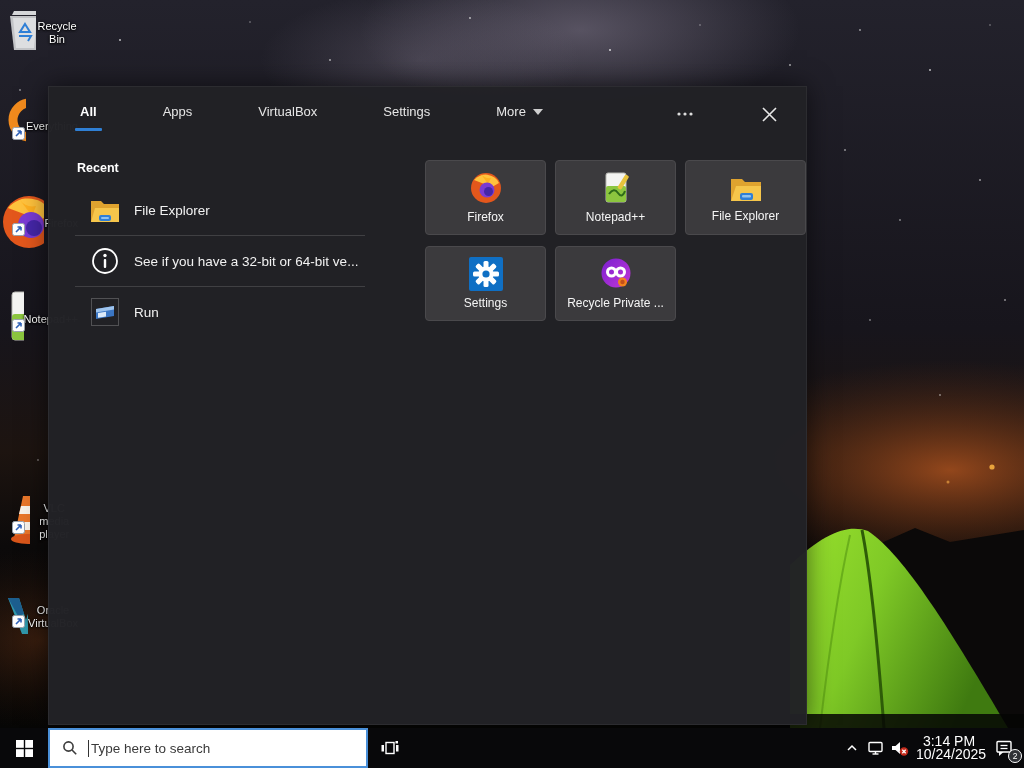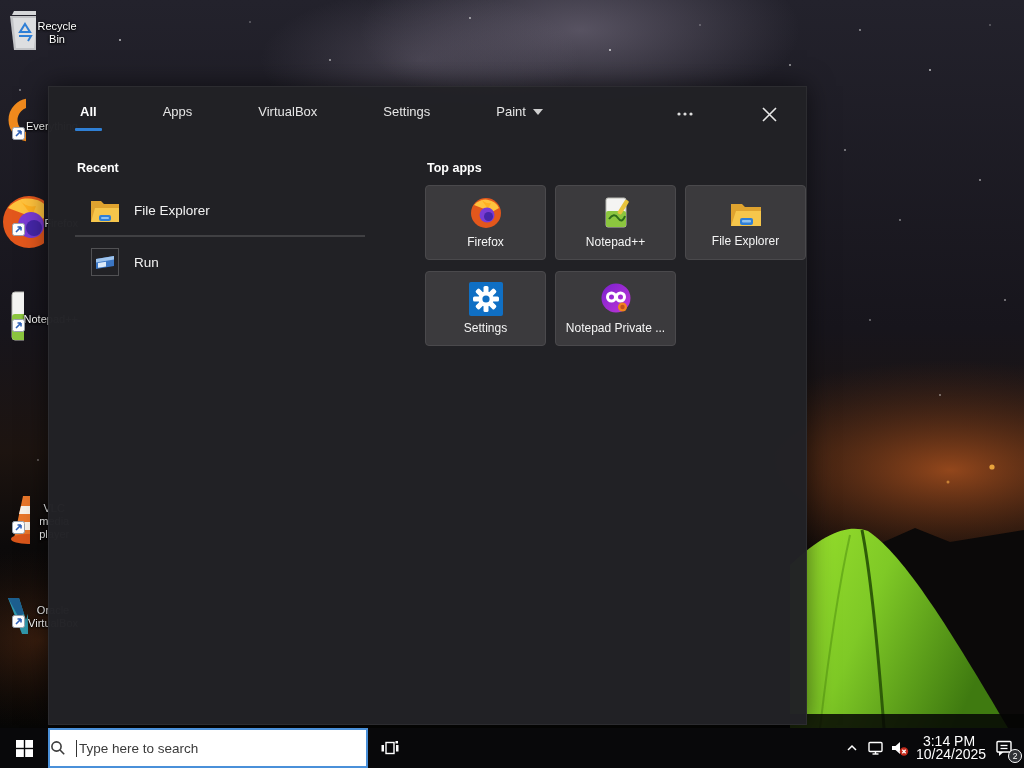--- a/index.html
+++ b/index.html
@@ -55,21 +55,21 @@
     cursor:pointer; }
   .tile .tlabel { margin-top:5px; font-size:12px; color:#f5f5f5; max-width:112px;
     white-space:nowrap; overflow:hidden; }
 
   
   .taskbar { position:absolute; left:0; top:728px; width:1024px; height:40px;
     background:#08080a; z-index:10; display:flex; align-items:center; }
   .start-btn { width:48px; height:40px; display:flex; align-items:center;
     justify-content:center; cursor:pointer; }
   .tb-search { width:320px; height:40px; background:#fff; border:2px solid #4a90d9;
-    display:flex; align-items:center; cursor:text; }
+    display:flex; align-items:center; padding-left:12px; cursor:text; }
   .tb-search .cursor { width:1px; height:17px; background:#333; margin:0 2px 0 10px; }
   .tb-search .ph { font-size:13.5px; color:#3a3a3a; }
   .taskview-btn { width:44px; height:40px; display:flex; align-items:center;
     justify-content:center; cursor:pointer; }
   .tb-right { margin-left:auto; display:flex; align-items:center; height:40px; }
   .tray-btn { width:24px; height:40px; display:flex; align-items:center;
     justify-content:center; cursor:pointer; position:relative; }
   .clock { width:66px; text-align:center; color:#fff; font-size:14px; line-height:13px;
     cursor:pointer; margin:0 4px; }
   .ac-btn { width:38px; }
@@ -220,21 +220,21 @@
     </div>
   </div>
 
   <div class="search-panel">
 
     <div class="tabbar">
       <div class="tab active">All</div>
       <div class="tab">Apps</div>
       <div class="tab">VirtualBox</div>
       <div class="tab">Settings</div>
-      <div class="tab"><span>Paint</span><span class="caret"></span></div>
+      <div class="tab"><span>More</span><span class="caret"></span></div>
       <div class="tab-spacer"></div>
       <div class="winbtn">
         <svg width="18" height="6">
           <circle cx="3" cy="3" r="1.6" fill="#ddd"></circle>
             <circle cx="9" cy="3" r="1.6" fill="#ddd"></circle>
           <circle cx="15" cy="3" r="1.6" fill="#ddd"></circle>
         </svg>
       </div>
       <div class="winbtn">
         <svg width="15" height="15">
@@ -254,38 +254,47 @@
               <path d="M2,6 h10 l3,3 h15 v18 h-28 z" fill="#dfa32f"></path>
               <polygon points="2,27 6,13 30,13 30,27" fill="#f6c64b"></polygon>
               <rect x="10" y="20" width="12" height="6" rx="2" fill="#2f7fd6"></rect>
               <rect x="12" y="22" width="8" height="2" rx="1" fill="#8fc2ef"></rect>
             </svg>
           </span>
           <span class="rlabel">File Explorer</span>
         </div>
         <div class="recent-sep" style="border-top:1px solid rgba(255,255,255,0.14);"></div>
 
+        <div class="recent-item">
+          <span class="ricon">
+            <svg width="30" height="30">
+              <circle cx="15" cy="15" r="12" fill="none" stroke="#fff" stroke-width="1.8"></circle>
+              <circle cx="15" cy="9.5" r="1.7" fill="#fff"></circle>
+              <rect x="13.8" y="13" width="2.4" height="9" rx="1" fill="#fff"></rect>
+            </svg>
+          </span>
+          <span class="rlabel">See if you have a 32-bit or 64-bit ve...</span>
+        </div>
         <div class="recent-sep" style="border-top:1px solid rgba(255,255,255,0.14);"></div>
 
         <div class="recent-item">
           <span class="ricon">
             <span class="run-plate">
               <svg width="22" height="18">
                 <polygon points="2,6 20,3 20,13 2,16" fill="#3b76c4"></polygon>
                 <polygon points="2,6 20,3 20,6.5 2,9.5" fill="#9ec4ee"></polygon>
                 <polygon points="4,10 12,8.8 12,13.5 4,14.7" fill="#dce9f8"></polygon>
               </svg>
             </span>
           </span>
           <span class="rlabel">Run</span>
         </div>
       </div>
 
       <div class="col-right">
-        <div class="sec-header">Top apps</div>
 
         <div class="tiles">
 
           <div class="tile">
             <svg width="34" height="34">
               <circle cx="17" cy="17" r="15" fill="#e3571c"></circle>
               <path d="M5,9 A15,15 0 0 1 30,12 L23,16 Z" fill="#ffc23d"></path>
               <path d="M12,3 q4,5 10,4 l-3,6 z" fill="#ffb020"></path>
               <circle cx="18" cy="19" r="7.5" fill="#7a3bd4"></circle>
               <circle cx="19.5" cy="20.5" r="4.5" fill="#4526a8"></circle>
@@ -336,21 +345,21 @@
                   <stop offset="0" stop-color="#7a1fd0"></stop>
                     <stop offset="1" stop-color="#c238d6"></stop>
                 </linearGradient>
               </defs>
               <circle cx="17" cy="16" r="14.5" fill="url(#pg)"></circle>
               <circle cx="12.5" cy="15" r="4" fill="none" stroke="#fff" stroke-width="3"></circle>
               <circle cx="21.5" cy="15" r="4" fill="none" stroke="#fff" stroke-width="3"></circle>
               <circle cx="23.5" cy="25" r="4.5" fill="#f2821e"></circle>
               <circle cx="23.5" cy="25" r="2.2" fill="#c2501a"></circle>
             </svg>
-            <span class="tlabel">Notepad Private ...</span>
+            <span class="tlabel">Recycle Private ...</span>
           </div>
 
         </div>
       </div>
     </div>
   </div>
 
   <div class="taskbar">
 
     <div class="start-btn">

